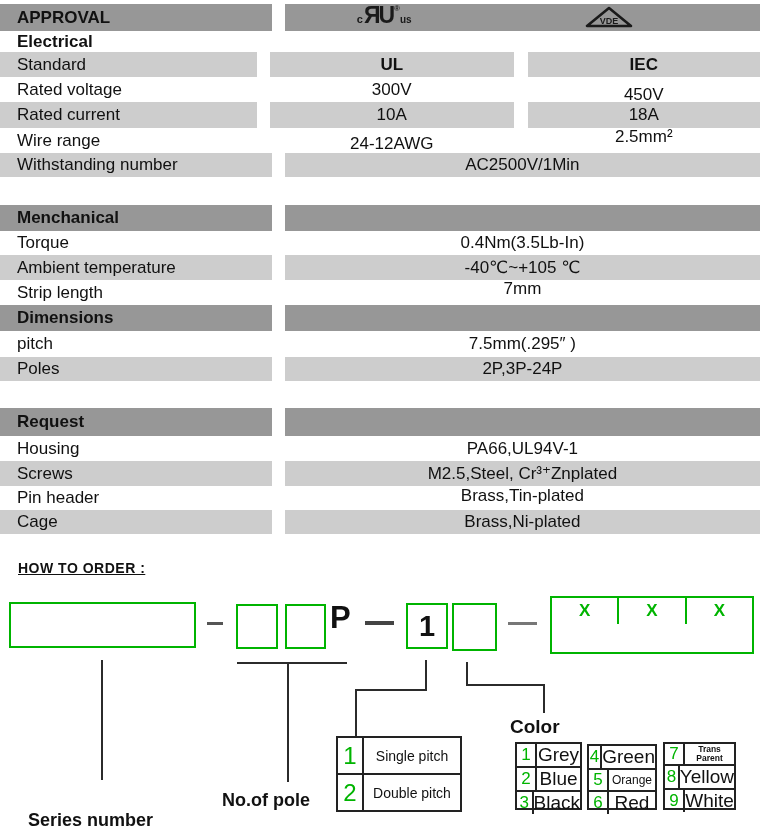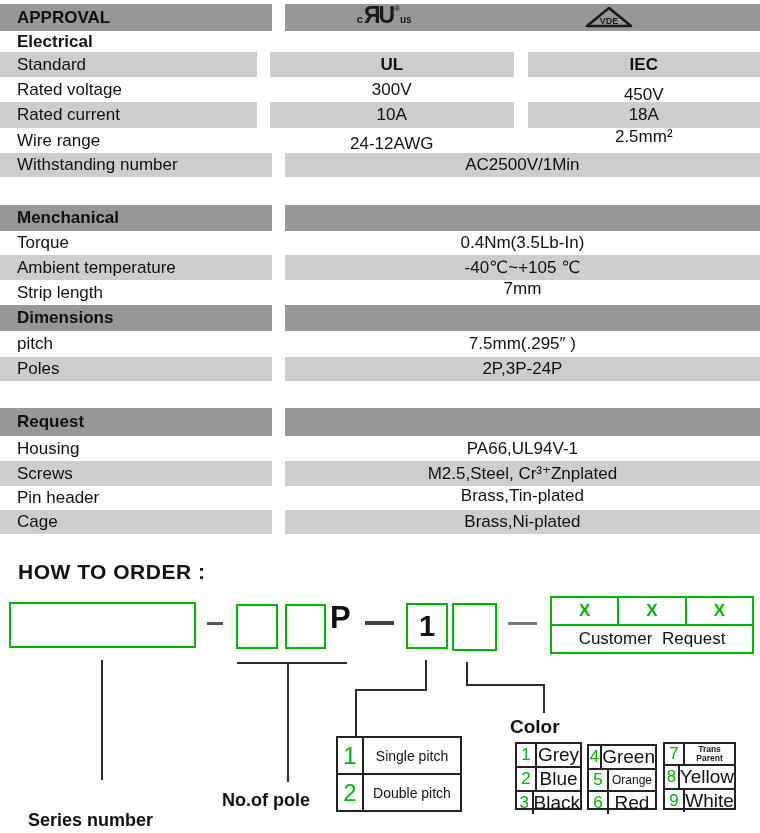--- a/index.html
+++ b/index.html
@@ -22,21 +22,21 @@
   
   .logos{position:relative;}
   .ul-mark{position:absolute;left:72px;top:1px;display:flex;align-items:flex-end;color:#1a1a1a;}
   .ulc{font-size:11px;font-weight:bold;margin-right:1px;}
   .ulm{font-size:23px;font-weight:900;letter-spacing:-2px;line-height:20px;}
   .ulr{font-size:8px;position:relative;top:-12px;left:1px;}
   .ulu{font-size:10px;font-weight:bold;margin-left:1px;}
   .vde-mark{position:absolute;left:298px;top:1px;}
   
   .abs{position:absolute;}
-  .hto-title{font-size:21px;font-weight:bold;letter-spacing:0.5px;}
+  .hto-title{font-size:14px;font-weight:bold;letter-spacing:0.5px;text-decoration:underline;}
   .gbox{position:absolute;border:2px solid #00b400;background:#fff;box-sizing:border-box;
         display:flex;align-items:center;justify-content:center;}
   .digit{font-size:29px;font-weight:bold;color:#111;}
   .pmark{font-size:31px;font-weight:bold;}
   .dash{position:absolute;background:#555;}
   .ln{position:absolute;background:#2b2b2b;}
   .cr-table{position:absolute;left:550px;top:596px;width:204px;height:58px;border:2px solid #00b400;
             box-sizing:border-box;display:flex;flex-direction:column;background:#fff;}
   .cr-top{height:26px;display:flex;}
   .cr-cell{flex:1;display:flex;align-items:center;justify-content:center;
@@ -190,21 +190,20 @@
     </div>
   <div class="gbox" style="left:452px;top:603px;width:45px;height:48px"></div>
   <div class="dash" style="left:508px;top:622px;width:29px;height:3px;background:#777"></div>
 
   <div class="cr-table">
     <div class="cr-top">
       <div class="cr-cell">X</div>
       <div class="cr-cell">X</div>
       <div class="cr-cell">X</div>
     </div>
-    <div class="cr-bottom">Customer Request</div>
   </div>
 
   <div class="ln" style="left:101px;top:660px;width:2px;height:120px"></div>
   <div class="ln" style="left:237px;top:662px;width:110px;height:2px"></div>
   <div class="ln" style="left:287px;top:662px;width:2px;height:120px"></div>
   <div class="ln" style="left:425px;top:660px;width:2px;height:31px"></div>
   <div class="ln" style="left:355px;top:689px;width:72px;height:2px"></div>
   <div class="ln" style="left:355px;top:689px;width:2px;height:47px"></div>
   <div class="ln" style="left:466px;top:662px;width:2px;height:24px"></div>
   <div class="ln" style="left:466px;top:684px;width:79px;height:2px"></div>

